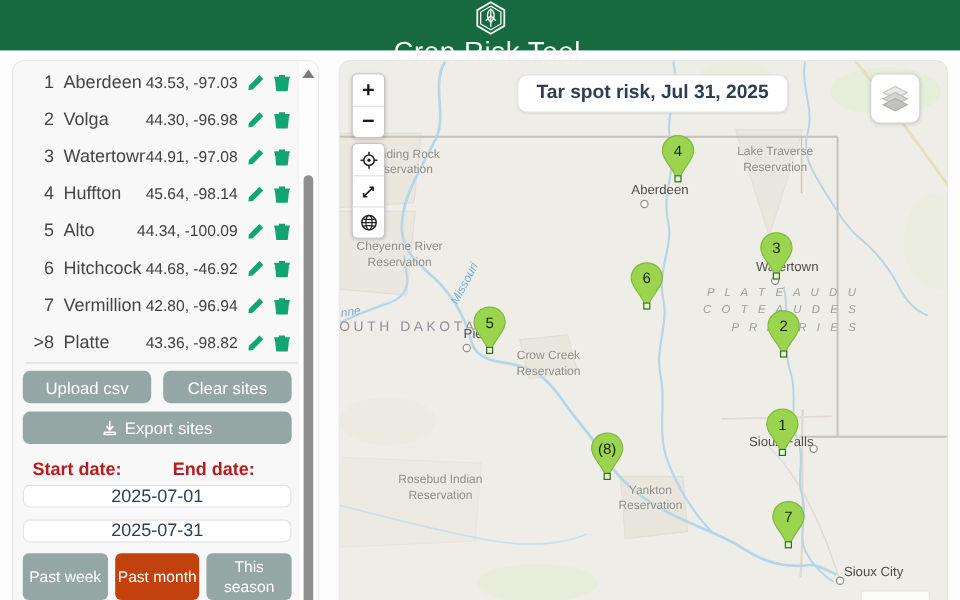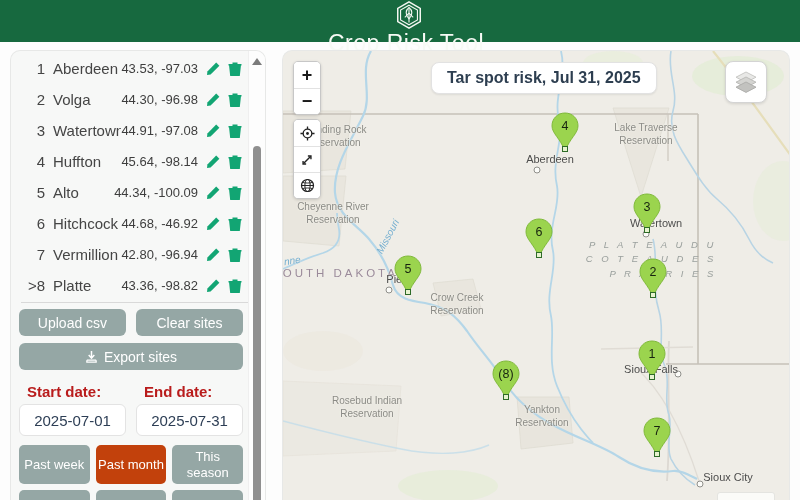--- a/index.html
+++ b/index.html
@@ -20,21 +20,21 @@
   .site-coords{font-size:13px;color:#3e3e3e;margin-right:3px;white-space:nowrap;}
   .icon-btn{width:20px;height:20px;display:flex;align-items:center;justify-content:center;margin-left:2px;cursor:pointer;background:none;border:none;padding:0;}
   .icon-btn svg{width:16px;height:16px;}
   .list-sep{border:none;border-top:1px solid #d9d9d9;margin:1px 10px 0 10px;}
   .btn-row{display:flex;gap:10px;margin:6px 22px 0 8px;}
   .gray-btn{flex:1;height:27px;background:#95a7a5;color:#fff;border:none;border-radius:6px;font-size:14px;
     font-family:"Liberation Sans",sans-serif;display:flex;align-items:center;justify-content:center;gap:6px;cursor:pointer;}
   .export-row{margin:7px 22px 0 8px;display:flex;}
   .date-labels{display:flex;margin:13px 22px 0 8px;gap:10px;}
   .date-label{flex:1;font-size:15px;font-weight:bold;color:#b91c1c;padding-left:8px;}
-  .date-inputs{display:flex;gap:10px;margin:4px 22px 0 8px;}
+  .date-inputs{display:flex;gap:10px;margin:4px 22px 0 8px;flex-direction:column;}
   .date-input{flex:1;height:30px;background:#fff;border:1px solid #e3e3e3;border-radius:6px;
     display:flex;align-items:center;justify-content:center;font-size:15px;color:#2d3e55;cursor:text;}
   .quick-grid{display:grid;grid-template-columns:1fr 1fr 1fr;gap:6px;margin:9px 22px 0 8px;}
   .quick{background:#95a7a5;color:#fff;border:none;border-radius:5px;font-size:13px;
     font-family:"Liberation Sans",sans-serif;padding:4px 1px;text-align:center;cursor:pointer;line-height:1.2;}
   .quick.active{background:#c2410c;}
   .quick.tall{padding:7px 1px;}
 
   
   .scrollbar{position:absolute;right:0;top:0;bottom:0;width:16px;background:#fdfdfd;border-left:1px solid #efefef;}

